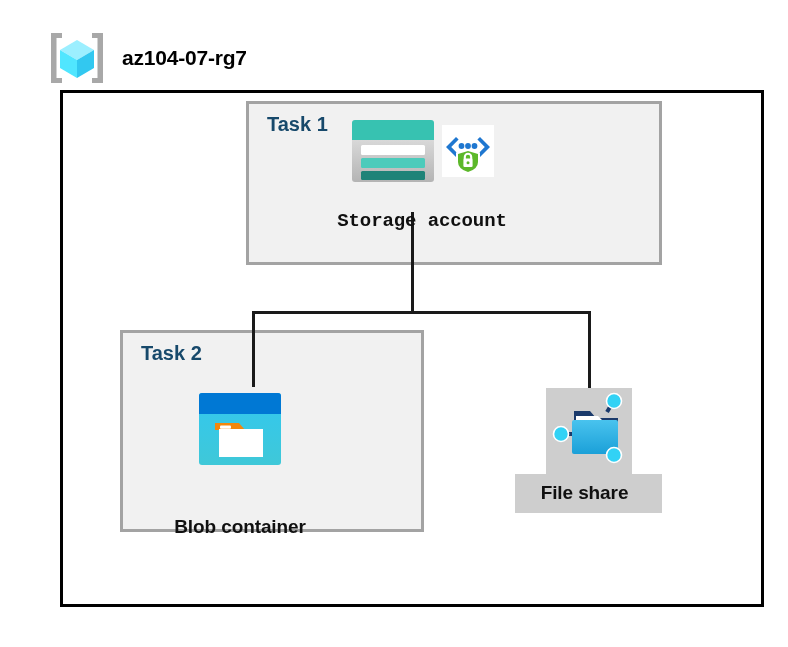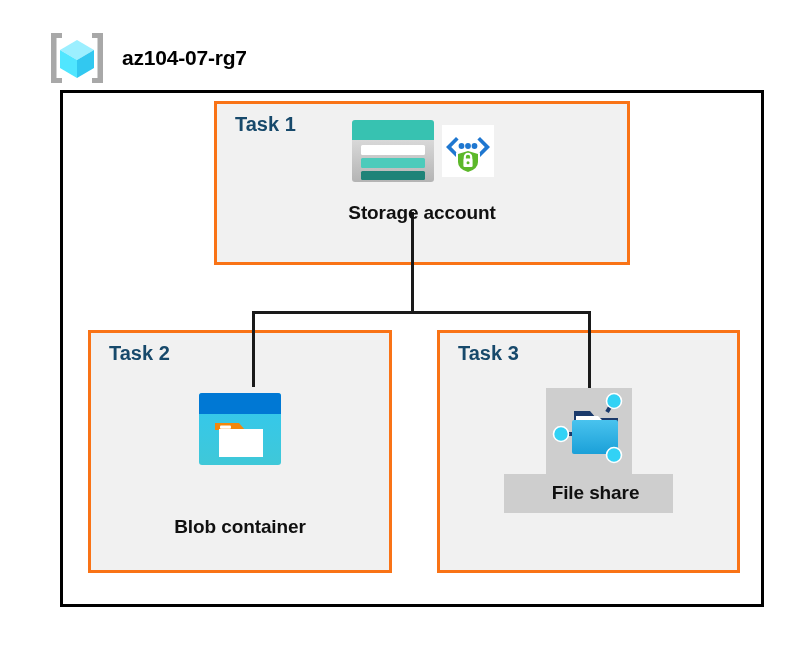--- a/index.html
+++ b/index.html
@@ -54,25 +54,26 @@
     height: 517px;
     border: 3px solid #000000;
     box-sizing: border-box;
     background: #ffffff;
   }
 
   
   .task-box {
     position: absolute;
     background: #f1f1f1;
-    border: 3px solid #f97316;
+    border: 3px solid #a3a3a3;
     box-sizing: border-box;
+    margin-left: 32px;
   }
   #task1-box { left: 198px; top: 101px; width: 416px; height: 164px; }
-  #task2-box { left: 72px;  top: 330px; width: 304px; height: 243px; }
+  #task2-box { left: 72px;  top: 330px; width: 304px; height: 202px; }
   #task3-box { left: 421px; top: 330px; width: 303px; height: 243px; }
 
   .task-label {
     position: absolute;
     left: 18px;
     top: 9px;
     font-size: 20px;
     font-weight: bold;
     color: #17496b;
     letter-spacing: 0px;
@@ -100,21 +101,21 @@
     top: 116px;
     width: 416px;
   }
   #node-storage .icon-row {
     display: flex;
     align-items: center;
     justify-content: center;
     gap: 6px;
     height: 74px;
   }
-  #node-storage .node-caption { margin-top: 12px; }
+  #node-storage .node-caption { margin-top: 20px; font-family: Liberation Mono, monospace; }
 
   
   #node-blob {
     left: 72px;
     top: 392px;
     width: 304px;
     gap: 29px;
   }
   #node-blob .node-caption { margin-top: 17px; }
 
@@ -126,21 +127,21 @@
   }
   #fileshare-icon-bg {
     background: #cecece;
     padding: 4px 6px 6px 6px;
     display: flex;
     align-items: center;
     justify-content: center;
   }
   #fileshare-caption-bg {
     background: #cecece;
-    padding: 8px 34px 9px 48px;
+    padding: 8px 34px 9px 26px;
     margin-top: 0px;
   }
 
   
   .conn {
     position: absolute;
     background: #1a1a1a;
   }
   #conn-v-top   { left: 395px; top: 212px; width: 3px; height: 101px; }
   #conn-h       { left: 236px; top: 311px; width: 339px; height: 3px; }
@@ -173,23 +174,20 @@
   <div id="rg-frame"></div>
 
   <div id="task1-box" class="task-box">
     <span class="task-label">Task 1</span>
   </div>
 
   <div id="task2-box" class="task-box">
     <span class="task-label">Task 2</span>
   </div>
 
-  <div id="task3-box" class="task-box">
-    <span class="task-label">Task 3</span>
-  </div>
 
   <div id="conn-v-top" class="conn"></div>
   <div id="conn-h" class="conn"></div>
   <div id="conn-v-left" class="conn"></div>
   <div id="conn-v-right" class="conn"></div>
 
   <div id="node-storage" class="node">
     <div class="icon-row">
       <span>
         <svg viewBox="0 0 86 66" width="86" height="66" aria-hidden="true">

